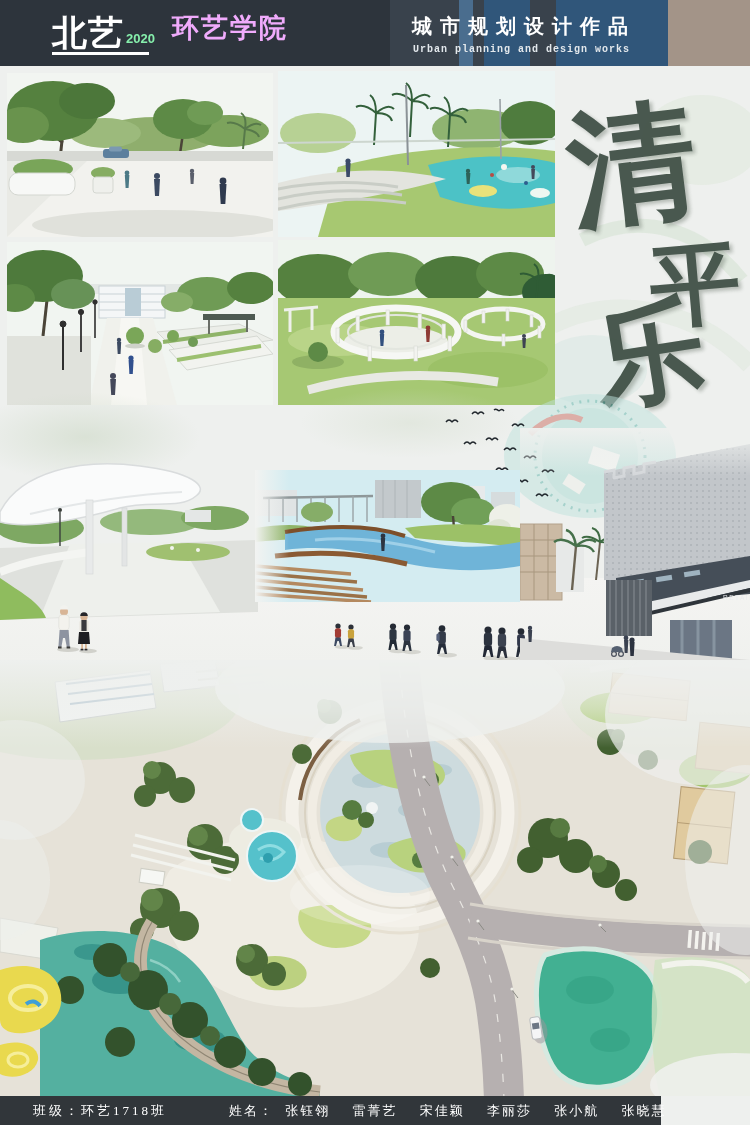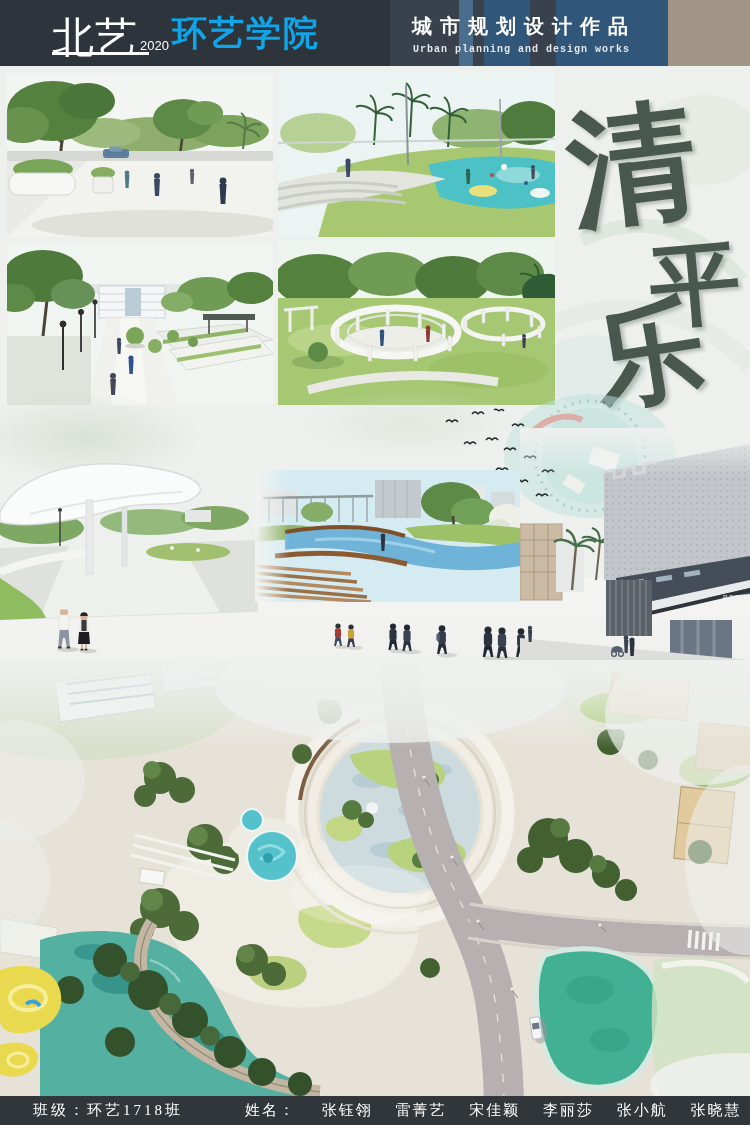--- a/index.html
+++ b/index.html
@@ -8,43 +8,43 @@
           font-family:"Liberation Sans",sans-serif;}
   .abs{position:absolute;}
   
   .header{position:absolute;left:0;top:0;width:750px;height:66px;background:#2d343c;}
   .hmid{position:absolute;left:390px;top:0;width:94px;height:66px;background:#39424c;}
   .hstripe-blue{position:absolute;left:459px;top:0;width:14px;height:66px;background:#4a6d8e;}
   .hpanel{position:absolute;left:484px;top:0;width:184px;height:66px;background:#30567a;}
   .hstripe-dark{position:absolute;left:530px;top:0;width:26px;height:66px;background:#39424c;}
   .htan{position:absolute;left:668px;top:0;width:82px;height:66px;background:#a39488;}
   .brand-wrap{position:absolute;left:52px;top:10px;color:#fff;white-space:nowrap;}
-  .brand{font-size:42px;font-weight:normal;letter-spacing:1px;}
-  .byear{font-size:13px;color:#ffffff;font-weight:normal;margin-left:2px;position:relative;top:-2px;}
+  .brand{font-size:35px;font-weight:bold;letter-spacing:1px;}
+  .byear{font-size:13px;color:#86efac;font-weight:bold;margin-left:2px;position:relative;top:-2px;}
   .bunderline{position:absolute;left:52px;top:52px;width:97px;height:3px;background:#fff;}
-  .college{position:absolute;left:172px;top:10px;font-size:35px;font-weight:bold;color:#0ea5e9;letter-spacing:2px;}
+  .college{position:absolute;left:172px;top:10px;font-size:27px;font-weight:bold;color:#f0abfc;letter-spacing:2px;}
   .title-zh{position:absolute;left:412px;top:13px;font-size:20px;color:#fff;letter-spacing:8px;font-weight:bold;text-align:center;}
   .title-en{position:absolute;left:413px;top:44px;font-size:10px;color:#e3e8ec;letter-spacing:1px;
             font-family:"Liberation Mono",monospace;font-weight:bold;}
   
   .shot{position:absolute;overflow:hidden;background:#f2f5f1;}
   .shot svg{display:block;}
   
   .cal{position:absolute;font-family:"DejaVu Serif",serif;font-weight:bold;color:#3c4c42;opacity:.92;
        line-height:1;text-shadow:3px 3px 4px rgba(105,115,105,.45);}
   .cal1{left:568px;top:100px;font-size:128px;transform:rotate(-7deg);}
   .cal2{left:650px;top:238px;font-size:90px;transform:rotate(-5deg);}
   .cal3{left:594px;top:298px;font-size:110px;transform:rotate(-9deg);}
   
   .fade-blob{position:absolute;border-radius:50%;pointer-events:none;}
   .white-ground{position:absolute;left:0;top:578px;width:750px;height:84px;
                 background:linear-gradient(#f4f4f2,#f0f1ee);}
   
-  .footer{position:absolute;left:0;top:1096px;width:750px;height:29px;background:#31363a;color:#fff;
-          font-family:"Liberation Serif",serif;font-size:15px;display:flex;align-items:center;}
+  .footer{position:absolute;left:0;top:1096px;width:661px;height:29px;background:#31363a;color:#fff;
+          font-family:"Liberation Serif",serif;font-size:13px;display:flex;align-items:center;}
   .f-class{margin-left:33px;letter-spacing:3px;white-space:nowrap;}
   .f-names{margin-left:62px;letter-spacing:2px;white-space:nowrap;}
   .fname{margin-right:17px;}
 </style>
 </head>
 <body>
 
 <div class="poster">
 
   <div class="header">
@@ -757,21 +757,21 @@
     <ellipse cx="745" cy="200" rx="60" ry="95" fill="#eef0ee" opacity=".55"></ellipse>
     <ellipse cx="15" cy="120" rx="70" ry="60" fill="#eef0ee" opacity=".5"></ellipse>
     <ellipse cx="0" cy="220" rx="50" ry="60" fill="#eef0ee" opacity=".45"></ellipse>
     <ellipse cx="735" cy="425" rx="85" ry="32" fill="#f0f1ee" opacity=".85"></ellipse>
     <ellipse cx="360" cy="235" rx="70" ry="30" fill="#ffffff" opacity=".22"></ellipse>
   </svg>
 
   <div class="footer">
     <span class="f-class"><span>班级：</span><span>环艺1718班</span></span>
     <span class="f-names">
-      <span class="fname" style="margin-right:20px;text-align:right;">姓名：</span>
+      <span class="fname" style="margin-right:6px;text-align:right;">姓名：</span>
       <span class="fname">张钰翎</span>
       <span class="fname">雷菁艺</span>
       <span class="fname">宋佳颖</span>
       <span class="fname">李丽莎</span>
       <span class="fname">张小航</span>
       <span class="fname">张晓慧</span>
     </span>
   </div>
 
 </div>

